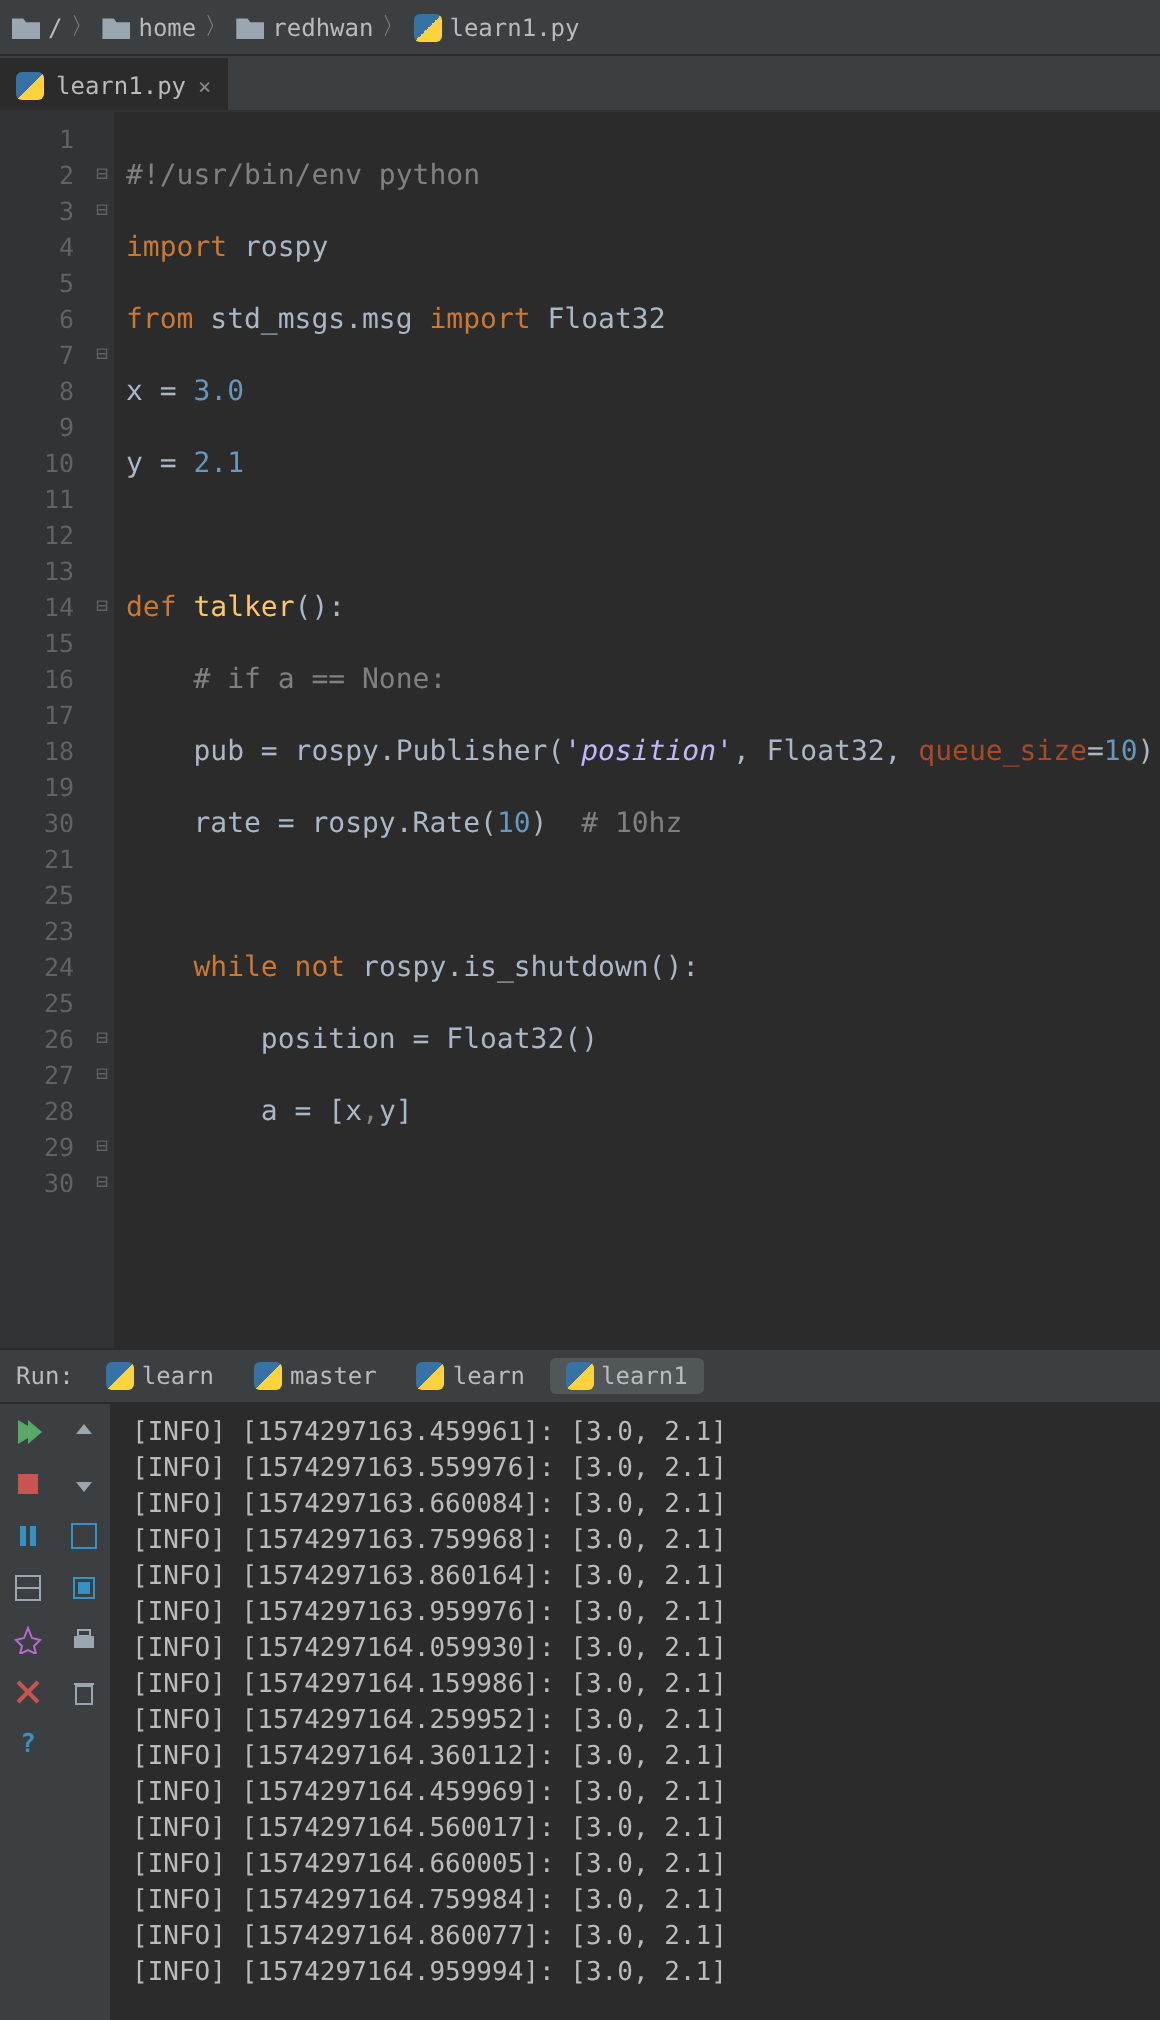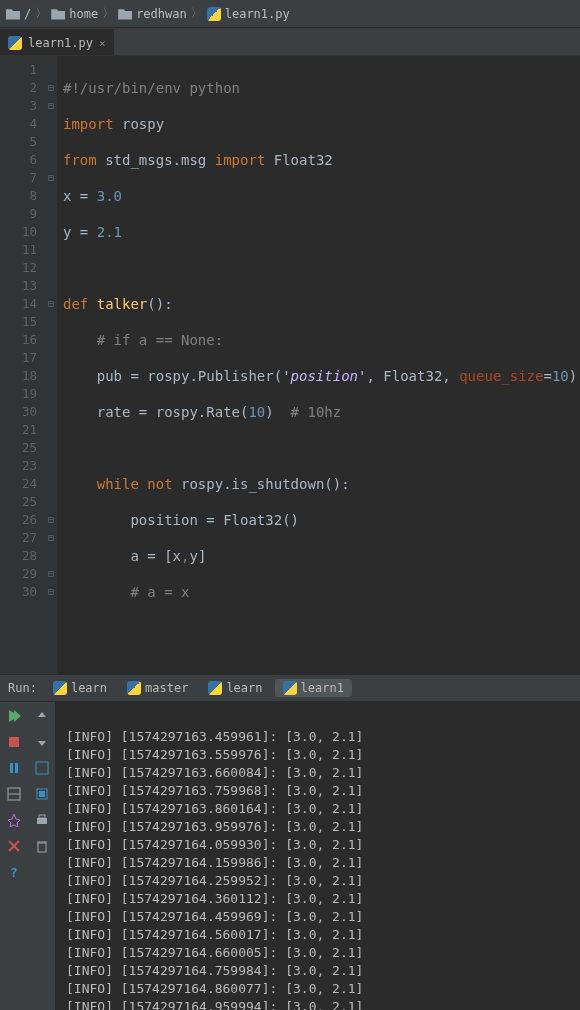--- a/index.html
+++ b/index.html
@@ -28,21 +28,21 @@
 .runbar .label { color:#bbbbbb; margin-right:4px; }
 .run-tab { display:flex; align-items:center; gap:4px; padding:2px 8px; color:#bbbbbb; border-radius:3px; }
 .run-tab.active { background:#515658; }
 .console-wrap { height:308px; display:flex; background:#2b2b2b; }
 .tool-col { width:28px; background:#3c3f41; display:flex; flex-direction:column; align-items:center; padding-top:4px; gap:6px; }
 .tool-col2 { width:28px; background:#3c3f41; display:flex; flex-direction:column; align-items:center; padding-top:4px; gap:6px; border-right:1px solid #2b2b2b; }
 .tool-btn { width:20px; height:20px; display:flex; align-items:center; justify-content:center; cursor:pointer; }
 .sq-red { width:10px; height:10px; background:#c75450; }
 .pause { display:flex; gap:2px; }
 .pause span { width:3px; height:10px; background:#3592c4; }
-.console { flex:1; padding:6px 10px; line-height:18px; font-size:13px; color:#bbbbbb; white-space:pre; overflow:hidden;margin-top:20px; }
+.console { flex:1; padding:6px 10px; line-height:18px; font-size:13px; color:#bbbbbb; white-space:pre; overflow:hidden; }
 svg { display:block; }
 </style>
 </head>
 <body>
 
 <div class="breadcrumbs">
   <span class="bc-item">
       <span class="folder-icon"></span>
       <span>/</span>
     </span>
@@ -144,21 +144,20 @@
 <div class="line"><span>y = </span><span class="num">2.1</span></div>
 <div class="line"></div>
 <div class="line"><span class="kw">def </span><span class="fn">talker</span><span>():</span></div>
 <div class="line"><span class="com">    # if a == None:</span></div>
 <div class="line"><span>    pub = rospy.Publisher(</span><span class="str">'position'</span><span>, Float32, </span><span class="param">queue_size</span><span>=</span><span class="num">10</span><span>)</span></div>
 <div class="line"><span>    rate = rospy.Rate(</span><span class="num">10</span><span>)  </span><span class="com"># 10hz</span></div>
 <div class="line"></div>
 <div class="line"><span>    </span><span class="kw">while not </span><span>rospy.is_shutdown():</span></div>
 <div class="line"><span>        position = Float32()</span></div>
 <div class="line"><span>        a = [x</span><span class="com">,</span><span>y]</span></div>
-<div class="line"><span class="com">        # a = x</span></div>
 
 
 
 
 
 
 
 
 
 

